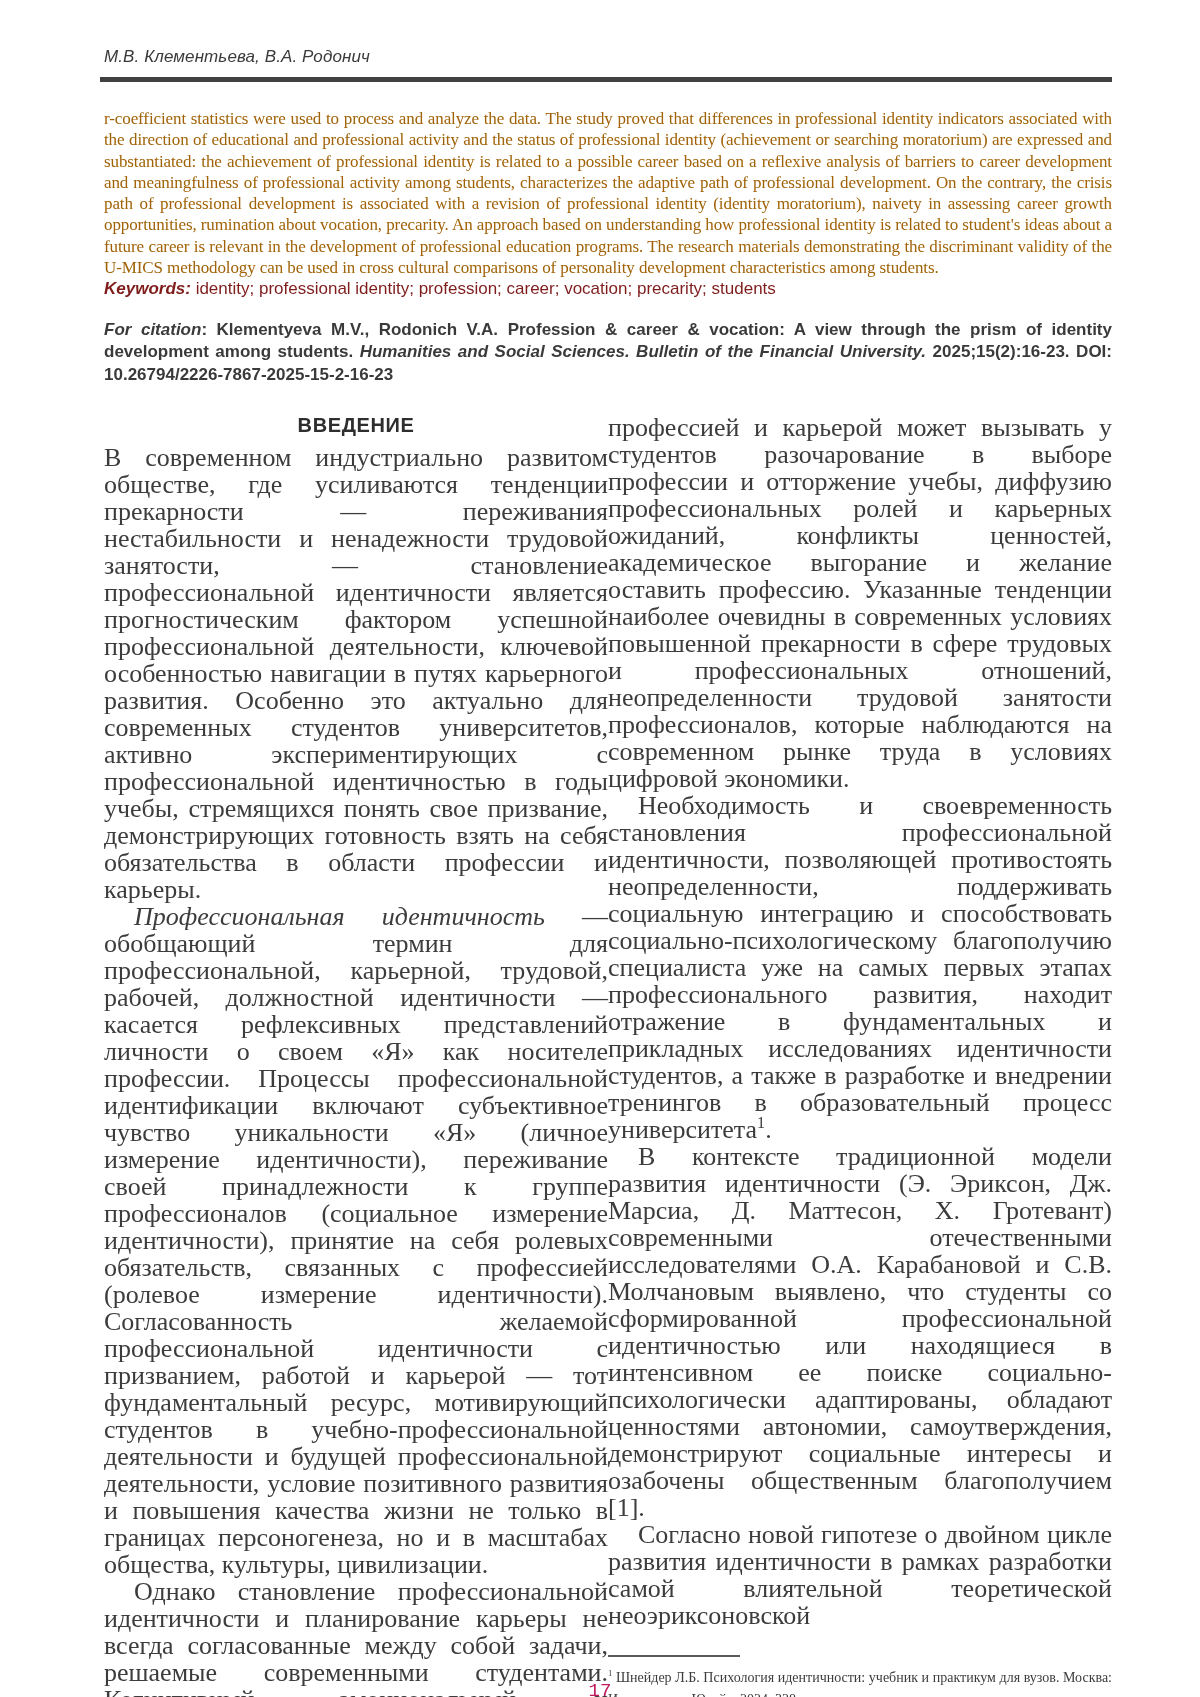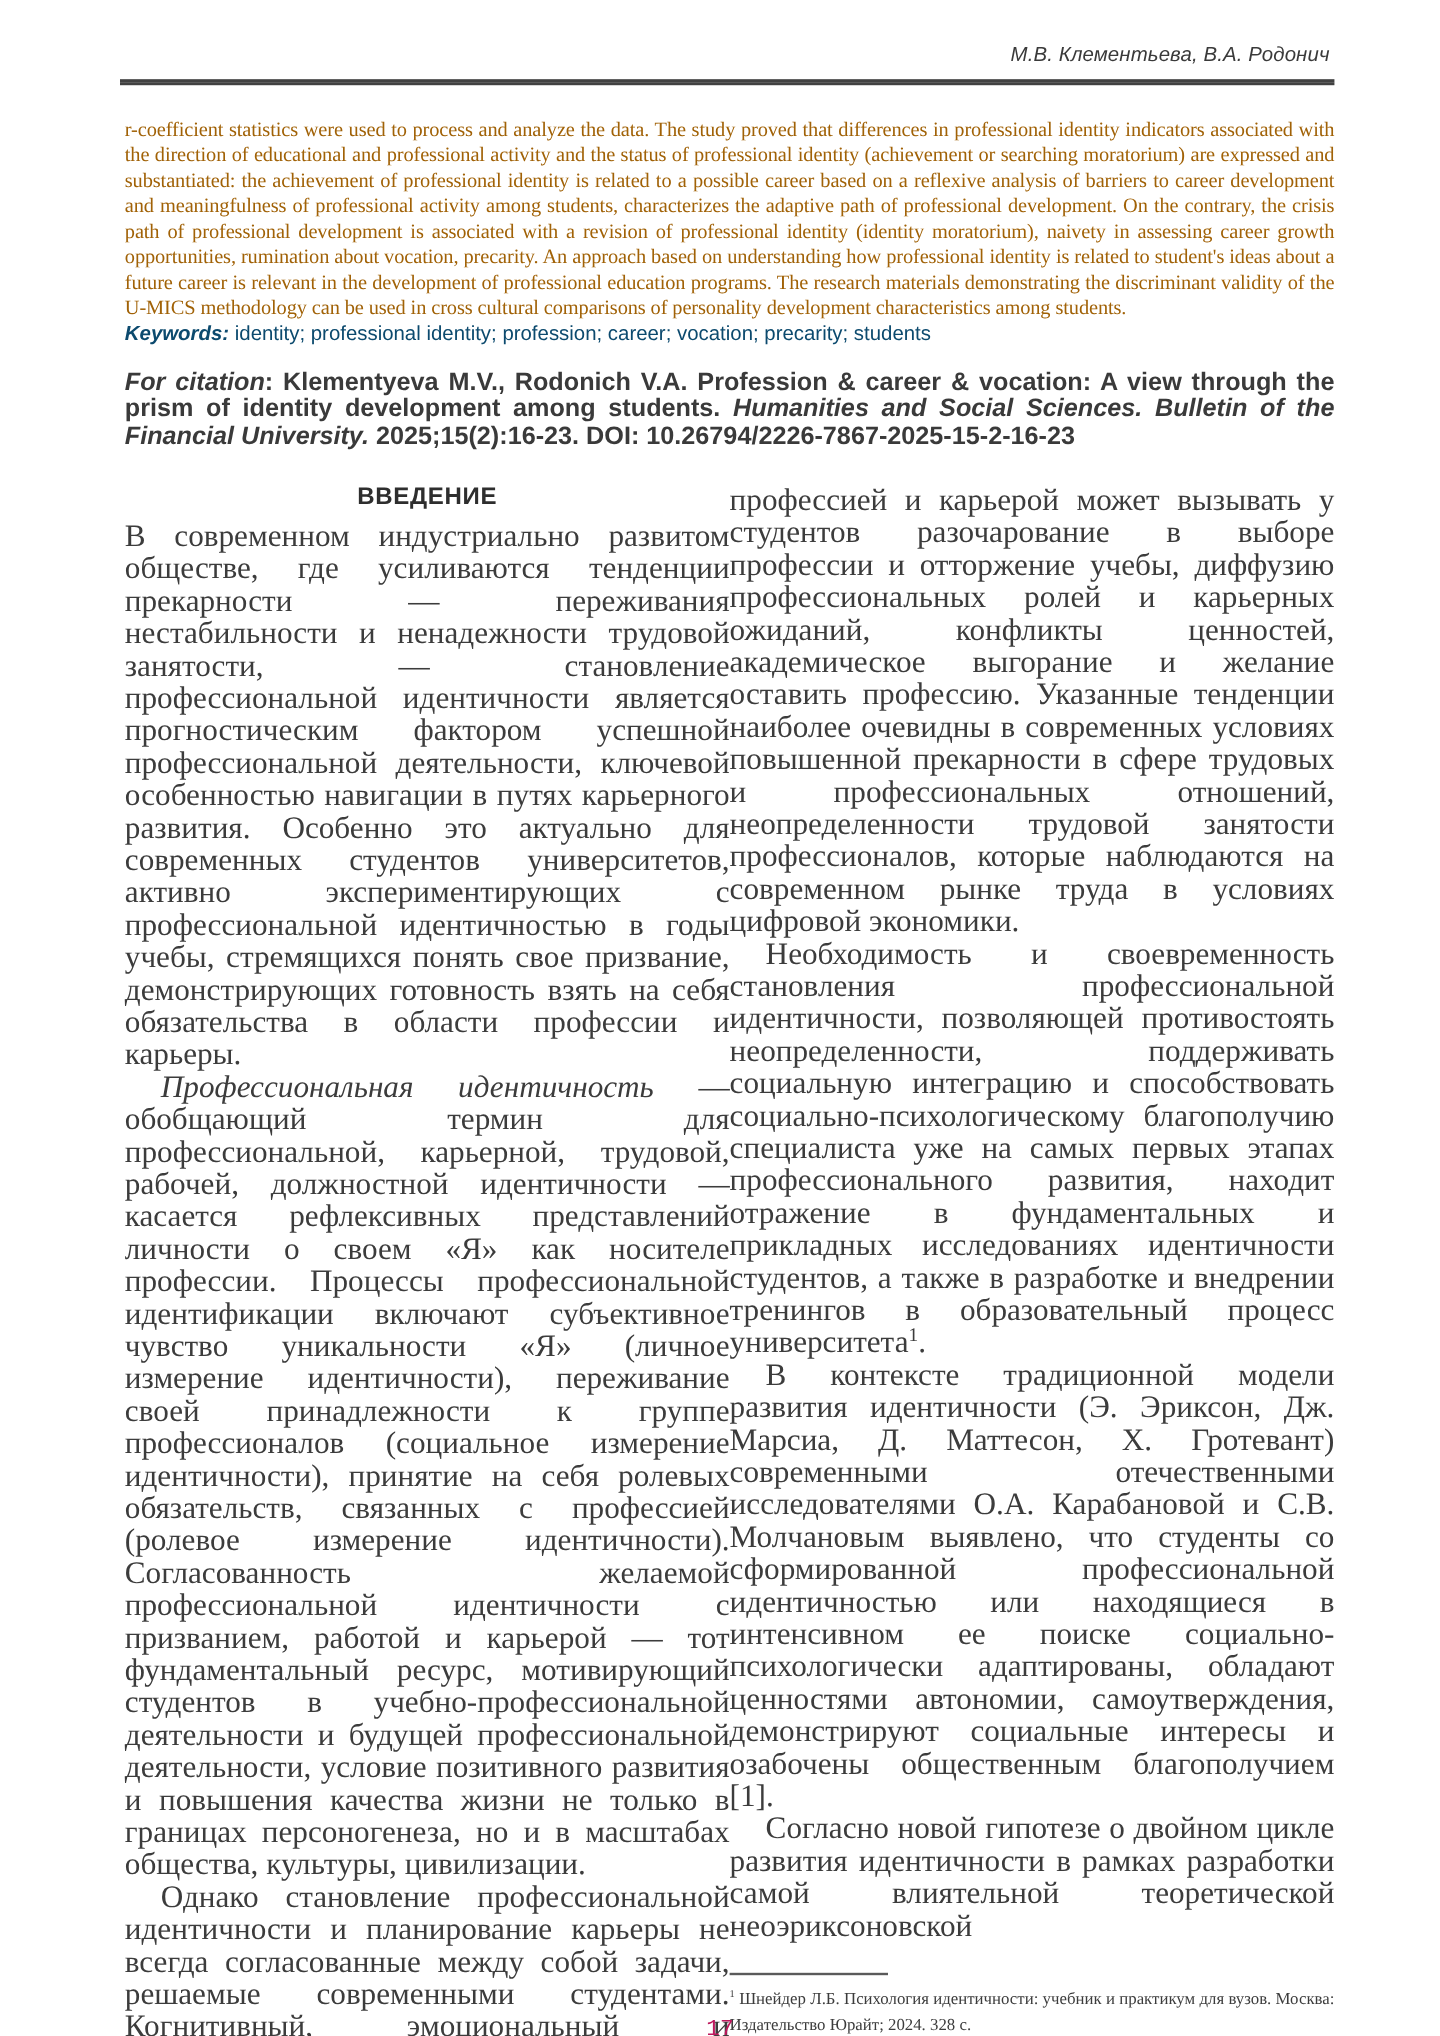--- a/index.html
+++ b/index.html
@@ -9,22 +9,22 @@
     width: 1200px;
     height: 1697px;
     margin: 0 auto;
     background: #ffffff;
     overflow: hidden;
     font-family: "Liberation Serif", serif;
     color: #3d3d3d;
   }
   
   .author-line {
-    padding: 36px 92px 0 104px;
-    text-align: right;
+    padding: 47px 92px 0 104px;
+    text-align: left;
     font-family: "Liberation Sans", sans-serif;
     font-style: italic;
     font-size: 17px;
     color: #3a3a3a;
     letter-spacing: 0.1px;
   }
   .header-rule {
     margin: 10px 88px 0 100px;
     height: 2px;
     border-top: 3px solid #414141;
@@ -39,27 +39,27 @@
     line-height: 21.3px;
     color: #a16207;
     text-align: justify;
     letter-spacing: -0.1px;
   }
   .keywords-line {
     margin: 0 88px 0 104px;
     font-family: "Liberation Sans", sans-serif;
     font-size: 17px;
     line-height: 21.3px;
-    color: #0c4a6e;
+    color: #7f1d1d;
     text-align: left;
   }
   .citation-block {
     margin: 19px 88px 0 104px;
     font-family: "Liberation Sans", sans-serif;
-    font-size: 21px;
+    font-size: 17px;
     line-height: 22.5px;
     font-weight: bold;
     color: #3a3a3a;
     text-align: justify;
   }
   
   .columns {
     display: flex;
     margin: 28px 88px 0 104px;
     align-items: flex-start;

